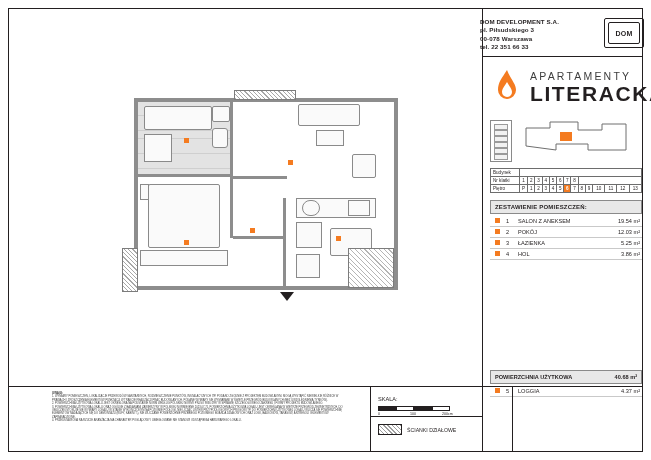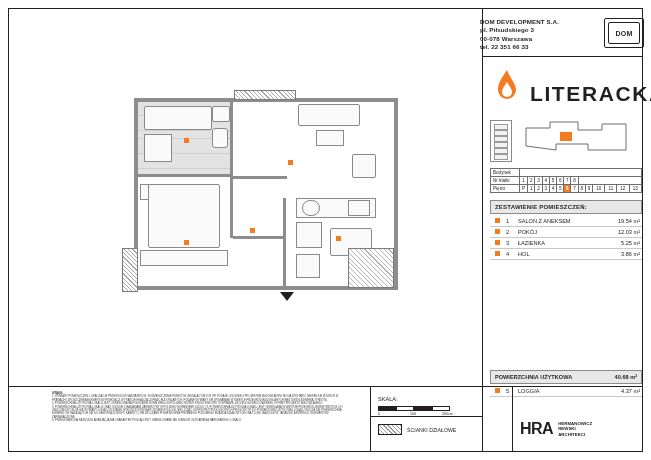--- a/index.html
+++ b/index.html
@@ -137,20 +137,21 @@
     <div class="logo-in">DOM</div>
   </div>
 
   <div class="hline" style="top:56px;left:482px;right:9px;"></div>
 
   <div class="brand">
     <svg class="flame" viewBox="0 0 34 40">
       <path d="M17 2 C12 10 8 14 8 22 a9 9 0 0 0 18 0 c0-6-5-10-9-20z" fill="#f47b20"></path>
       <path d="M17 14 c-3 5-5 7-5 10 a5 5 0 0 0 10 0 c0-3-3-6-5-10z" fill="#ffffff"></path>
     </svg>
+    <div class="b1">APARTAMENTY</div>
     <div class="b2">LITERACKA</div>
   </div>
 
   <div class="keyplan">
     <div class="kp-left">
       <div style="top:3px;"></div>
         <div style="top:9px;"></div>
         <div style="top:15px;"></div>
       <div style="top:21px;"></div>
         <div style="top:27px;"></div>
@@ -275,21 +276,13 @@
       <span style="left:32px;">100</span>
       <span style="left:64px;">200cm</span>
     </div>
   </div>
 
   <div class="legend">
     <div class="swatch"></div>
     <span>ŚCIANKI DZIAŁOWE</span>
   </div>
 
-  <div class="hra">
-    <div class="mark">HRA</div>
-    <div class="txt">
-      <div>HERMANOWICZ</div>
-      <div>REWSKI</div>
-      <div>ARCHITEKCI</div>
-    </div>
-  </div>
 </div>
 
 </body></html>

